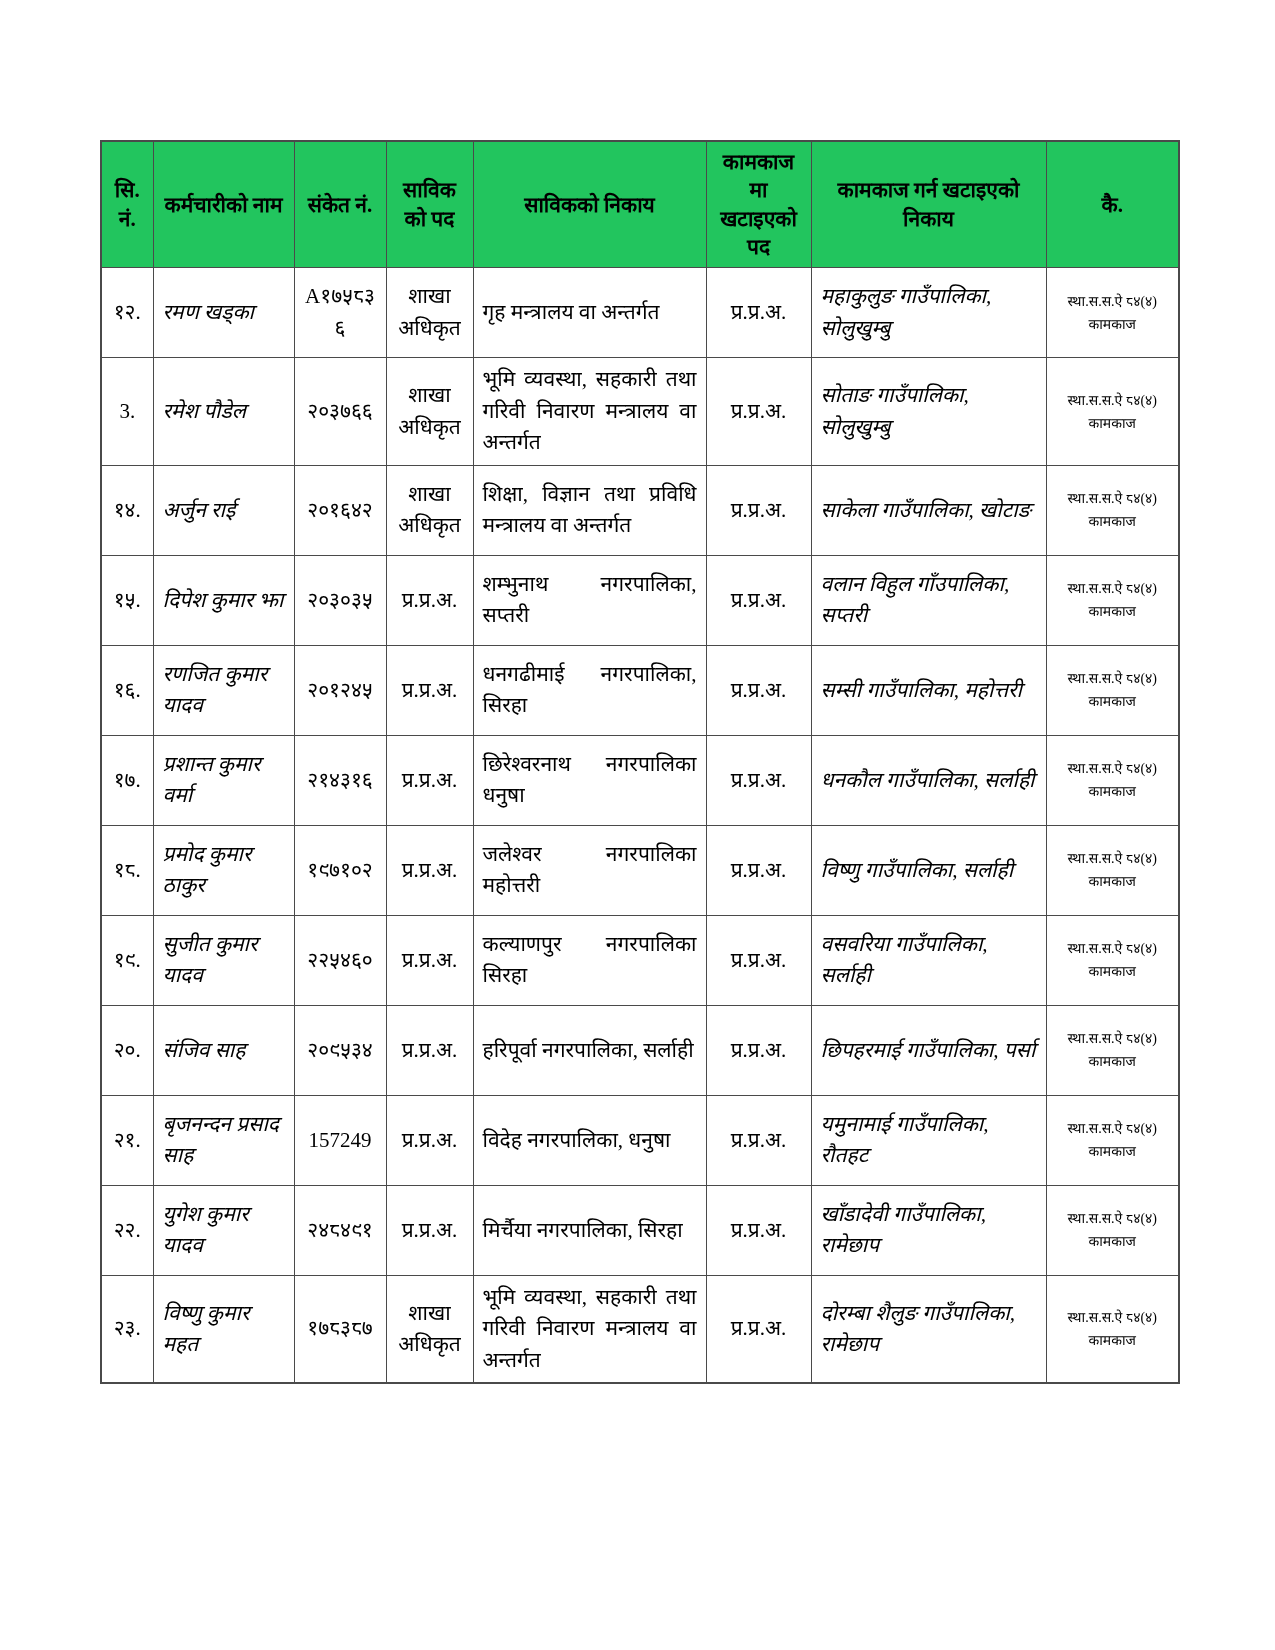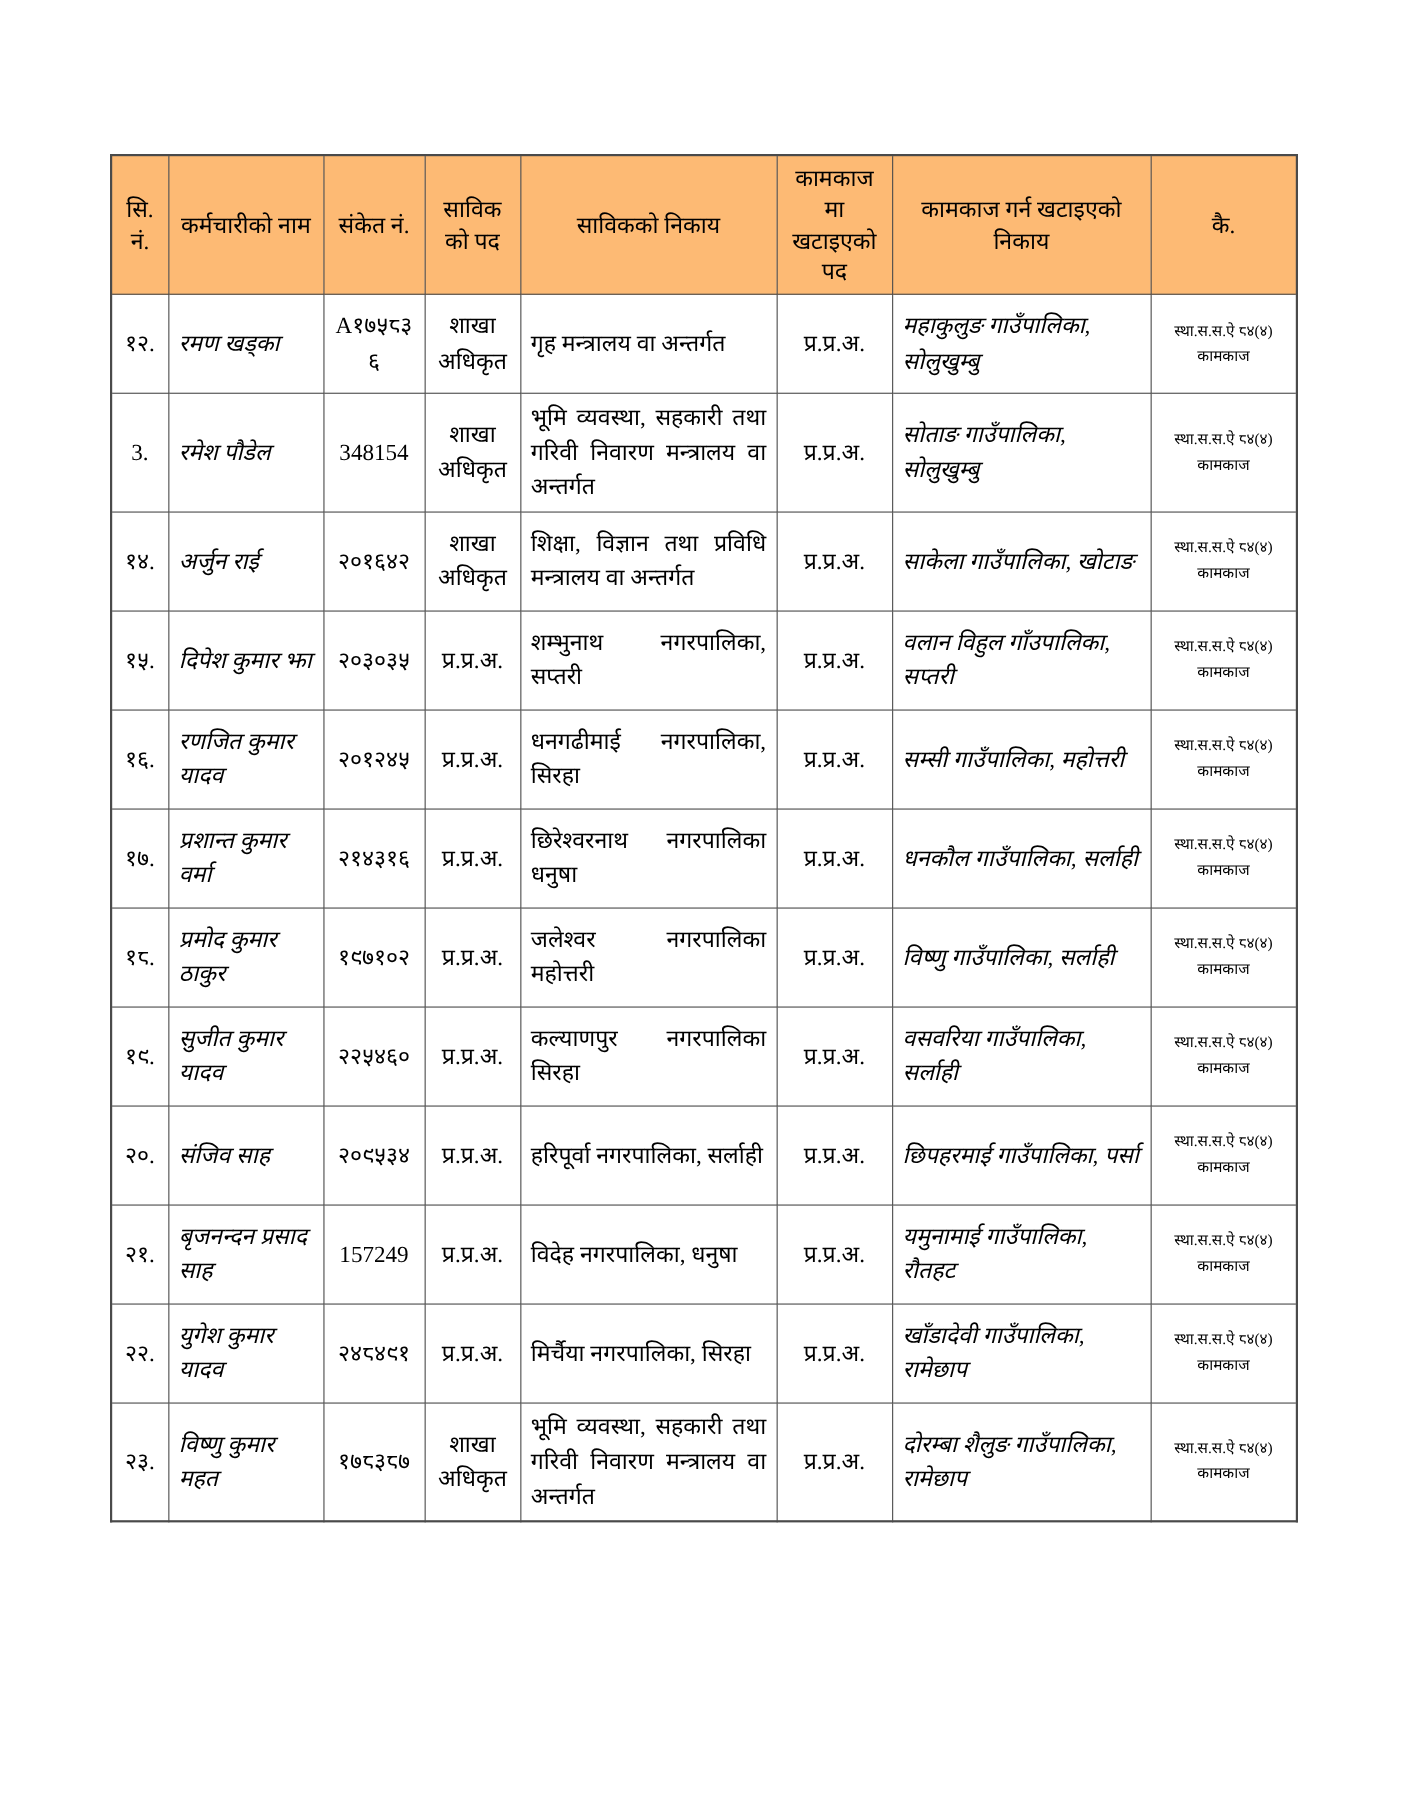--- a/index.html
+++ b/index.html
@@ -28,22 +28,22 @@
   }
   th, td {
     border: 1px solid #4a4a4a;
     padding: 6px 9px;
     font-size: 21px;
     line-height: 1.5;
     vertical-align: middle;
     word-wrap: break-word;
   }
   thead th {
-    background: #fdba74;
-    font-weight: normal;
+    background: #22c55e;
+    font-weight: bold;
     text-align: center;
     height: 92px;
     line-height: 1.35;
   }
   tbody tr { height: 90px; }
   
   .col-sn            { width: 52px; margin-left: 17px; }
   .col-name          { width: 141px; }
   .col-code          { width: 92px; }
   .col-former_post   { width: 87px; }
@@ -89,21 +89,21 @@
           <td class="col-code">A१७५८३६</td>
           <td class="col-former_post">शाखा अधिकृत</td>
           <td class="col-former_agency">गृह मन्त्रालय वा अन्तर्गत</td>
           <td class="col-assigned_post">प्र.प्र.अ.</td>
           <td class="col-assigned_agency">महाकुलुङ गाउँपालिका, सोलुखुम्बु</td>
           <td class="col-remark">स्था.स.स.ऐ ८४(४) कामकाज</td>
         </tr>
         <tr>
           <td class="col-sn">3.</td>
           <td class="col-name">रमेश पौडेल</td>
-          <td class="col-code">348154</td>
+          <td class="col-code">२०३७६६</td>
           <td class="col-former_post">शाखा अधिकृत</td>
           <td class="col-former_agency">भूमि व्यवस्था, सहकारी तथा गरिवी निवारण मन्त्रालय वा अन्तर्गत</td>
           <td class="col-assigned_post">प्र.प्र.अ.</td>
           <td class="col-assigned_agency">सोताङ गाउँपालिका, सोलुखुम्बु</td>
           <td class="col-remark">स्था.स.स.ऐ ८४(४) कामकाज</td>
         </tr>
         <tr>
           <td class="col-sn">१४.</td>
           <td class="col-name">अर्जुन राई</td>
           <td class="col-code">२०१६४२</td>

